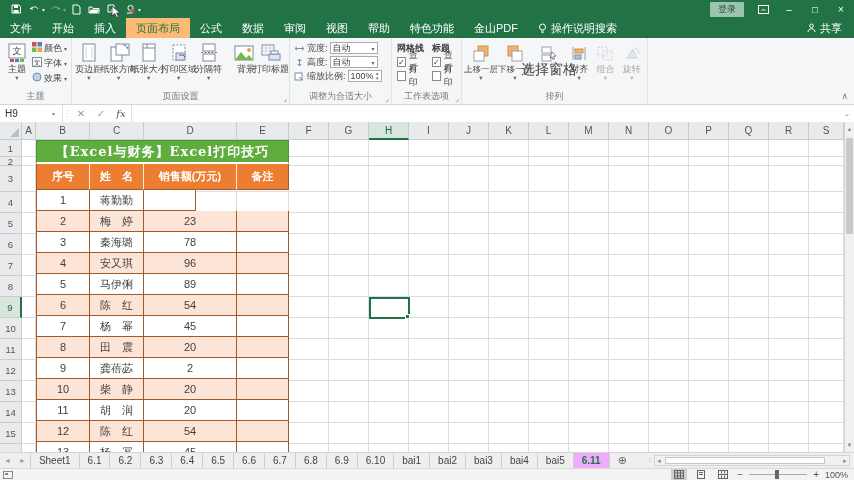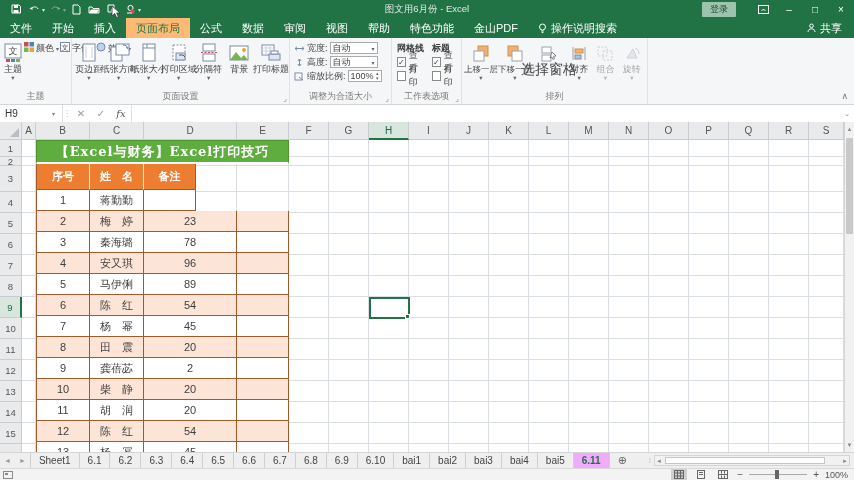--- a/index.html
+++ b/index.html
@@ -8,21 +8,21 @@
        -webkit-font-smoothing:antialiased;font-size:11px;color:#333;}
   
   #titlebar{position:absolute;left:0;top:0;width:854px;height:18px;background:#217346;
             display:flex;align-items:center;color:#fff;}
   .qat{display:flex;align-items:center;gap:2px;padding-left:8px;}
   .qbtn{width:16px;height:14px;display:flex;align-items:center;justify-content:center;color:#fff;}
   .qbtn svg{display:block}
   .qarrow{font-size:6px;color:#cfe3d8;margin-left:-2px;}
   #wintitle{position:absolute;left:0;right:0;text-align:center;font-size:9.5px;color:#dfe9e3;pointer-events:none;}
   .winctrls{position:absolute;right:0;top:0;height:18px;display:flex;align-items:center;}
-  #loginbtn{background:#9cc4ac;color:#1c4630;font-size:9px;padding:1px 8px;margin-right:14px;border-radius:1px;}
+  #loginbtn{background:#9cc4ac;color:#1c4630;font-size:9px;padding:1px 8px;margin-right:6px;border-radius:1px;}
   .wbtn{width:26px;height:18px;display:flex;align-items:center;justify-content:center;font-size:10px;color:#fff;}
   
   #ribbontabs{position:absolute;left:0;top:18px;width:854px;height:20px;background:#217346;
               display:flex;align-items:stretch;color:#fff;font-size:11px;}
   .rtab{display:flex;align-items:center;padding:0 10px;cursor:default;white-space:nowrap;}
   .rtab.active{background:#fdba74;color:#217346;}
   #searchbox{display:flex;align-items:center;gap:4px;margin-left:10px;color:#fff;}
   #sharebox{margin-left:auto;display:flex;align-items:center;gap:4px;padding-right:12px;color:#fff;}
   
   #ribbonbody{position:absolute;left:0;top:38px;width:854px;height:66px;background:#f5f6f7;
@@ -162,21 +162,20 @@
     </span>
     <span class="qbtn">
       <svg width="11" height="11" viewBox="0 0 11 11">
           <circle cx="5.5" cy="4" r="2.6" fill="none" stroke="#fff"></circle>
           <circle cx="7.5" cy="7.5" r="2.2" fill="#c75050"></circle>
           <path d="M2 9h5" stroke="#fff"></path>
         </svg>
     </span>
     <span class="qarrow">▾</span>
   </div>
-  <div id="wintitle">图文用6月份 - Excel</div>
   <div class="winctrls">
     <span id="loginbtn">登录</span>
     <span class="wbtn">
       <svg width="11" height="9" viewBox="0 0 11 9">
           <rect x="0.5" y="0.5" width="10" height="8" fill="none" stroke="#fff"></rect>
           <path d="M3.5 6l2-2 2 2" fill="none" stroke="#fff"></path>
         </svg>
     </span>
     <span class="wbtn">–</span>
     <span class="wbtn">□</span>
@@ -230,21 +229,21 @@
               <rect x="3" y="1" width="16" height="14" fill="#fff" stroke="#7c8aa6"></rect>
               <text x="11" y="11" font-size="9" text-anchor="middle" fill="#444">文</text>
               <rect x="4" y="16" width="4" height="3" fill="#c75050"></rect>
               <rect x="9" y="16" width="4" height="3" fill="#4f81bd"></rect>
               <rect x="14" y="16" width="4" height="3" fill="#77b74a"></rect>
             </svg>
         </span>
         <span class="blab">主题</span>
         <span class="barr">▾</span>
       </div>
-      <div style="display:flex;flex-direction:row;justify-content:flex-start;gap:1px" id="themeSmall">
+      <div style="display:flex;flex-direction:column;justify-content:flex-start;gap:1px" id="themeSmall">
           <span class="smallrow">
             <span><svg width="10" height="10" viewBox="0 0 10 10">
                 <rect x="0" y="0" width="4.5" height="4.5" fill="#c75050"></rect>
                 <rect x="5.5" y="0" width="4.5" height="4.5" fill="#4f81bd"></rect>
                 <rect x="0" y="5.5" width="4.5" height="4.5" fill="#77b74a"></rect>
                 <rect x="5.5" y="5.5" width="4.5" height="4.5" fill="#e8a33d"></rect>
               </svg></span>
             <span>颜色</span>
             <span style="font-size: 6px; color: rgb(102, 102, 102);">▾</span>
           </span>
@@ -317,21 +316,21 @@
           <span class="bicon">
             <svg width="20" height="20" viewBox="0 0 20 20">
               <rect x="4" y="1" width="12" height="7" fill="#fff" stroke="#7c8aa6"></rect>
               <rect x="4" y="11" width="12" height="7" fill="#fff" stroke="#7c8aa6"></rect>
               <path d="M2 9.5h16" stroke="#c75050" stroke-dasharray="2 1.5"></path>
             </svg>
           </span>
           <span class="blab">分隔符</span>
           <span class="barr">▾</span>
         </span>
-        <span class="bigbtn" style="width: 32px;">
+        <span class="bigbtn" style="width: 32px; align-items: flex-end;">
           <span class="bicon">
             <svg width="22" height="20" viewBox="0 0 22 20">
               <rect x="2" y="3" width="18" height="14" fill="#fff" stroke="#7c8aa6"></rect>
               <path d="M2 17l6-8 5 6 3-3 4 5z" fill="#77b74a"></path>
               <circle cx="16" cy="7" r="2" fill="#e8a33d"></circle>
             </svg>
           </span>
           <span class="blab">背景</span>
         </span>
         <span class="bigbtn" style="width: 32px;">
@@ -580,20 +579,21 @@
         <div class="hline" style="top: 261px;"></div>
         <div class="hline" style="top: 282px;"></div>
         <div class="hline" style="top: 303px;"></div>
       </div>
 
     <div id="xtable">
       <div id="banner">【Excel与财务】Excel打印技巧</div>
       <div class="trow thead" id="theadrow">
           <span class="tc c1">序号</span>
           <span class="tc c2">姓　名</span>
+          <span class="tc c3">销售额(万元)</span>
           <span class="tc c4">备注</span>
         </div>
       <div id="tbodyrows">
           <div class="trow tdata">
             <span class="tc c1">1</span>
             <span class="tc c2">蒋勤勤</span>
             <span class="tc c4"></span>
           </div>
           <div class="trow tdata alt">
             <span class="tc c1">2</span>

